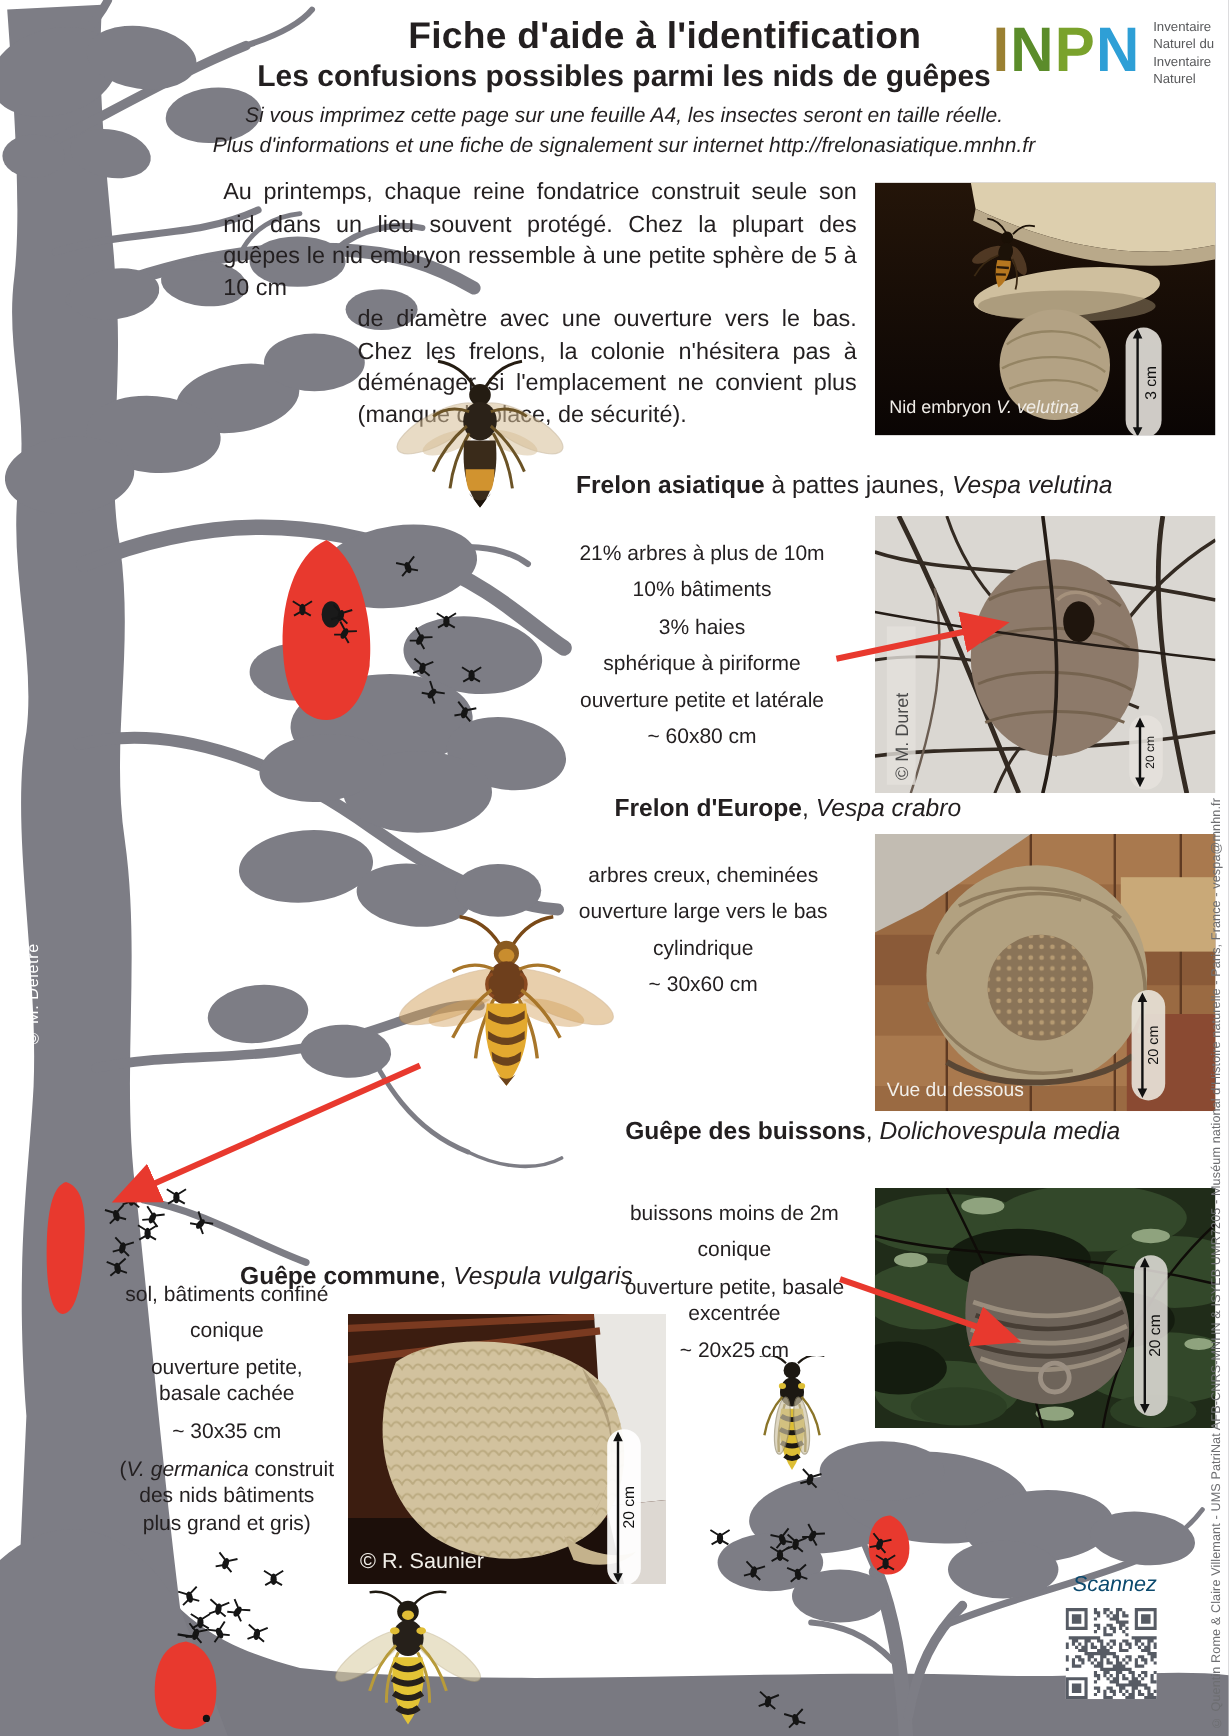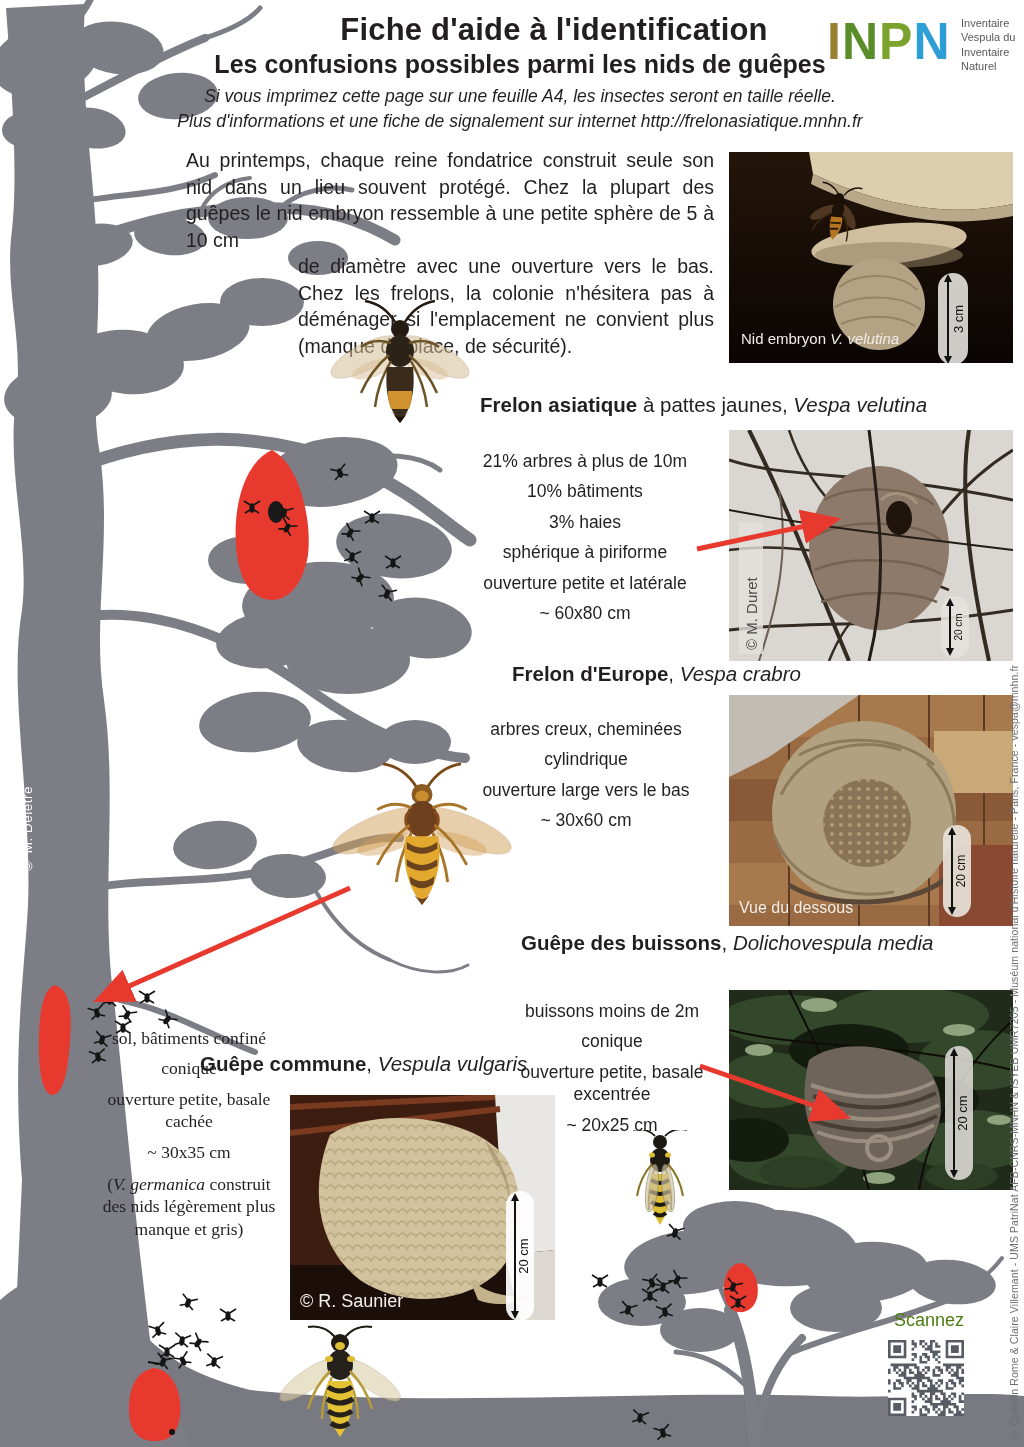--- a/index.html
+++ b/index.html
@@ -24,29 +24,29 @@
   .sp-head{font-size:20.5px;white-space:nowrap;}
   .sp-head b{font-weight:bold;} .sp-head i{text-align:center;}
   #sh1{left:480px;top:393px;} #sh2{left:512px;top:662px;}
   #sh3{left:521px;top:931px;} #sh4{left:200px;top:1052px;}
   
   .traits{text-align:center;font-size:17.5px;line-height:1.28;}
   .traits div{margin-bottom:8px;}
   #t1{left:450px;top:450px;width:270px;}
   #t2{left:452px;top:718px;width:268px;}
   #t3{left:487px;top:1000px;width:250px;}
-  #t4{left:98px;top:1027px;width:182px;font-family:Liberation Serif, serif;}
+  #t4{left:98px;top:1067px;width:182px;}
   #t4 .note4{margin-top:10px;}
   
   #credit-left{left:20px;top:786px;writing-mode:vertical-rl;transform:rotate(180deg);
                color:#ffffff;font-size:13.5px;letter-spacing:.5px;}
   #credit-right{right:4px;bottom:6px;writing-mode:vertical-rl;transform:rotate(180deg);
                 color:#6d6e71;font-size:10.5px;letter-spacing:.1px;}
   
-  #scan-label{left:886px;top:1310px;width:86px;text-align:center;color:#4d7c0f;font-size:18px;}
+  #scan-label{left:886px;top:1310px;width:86px;text-align:center;color:#0c4a6e;font-size:18px;font-style:italic;}
   #qr{left:888px;top:1340px;}
   
   .photo{overflow:hidden;}
 </style>
 </head>
 <body>
 
 <div id="page">
 
   <svg class="abs" style="left:0;top:0" width="1024" height="1447" viewBox="0 0 1024 1447">
@@ -179,21 +179,21 @@
 
   <div class="abs" id="title">Fiche d'aide à l'identification</div>
   <div class="abs" id="subtitle">Les confusions possibles parmi les nids de guêpes</div>
   <div class="abs note" id="note1">Si vous imprimez cette page sur une feuille A4, les insectes seront en taille réelle.</div>
   <div class="abs note" id="note2">Plus d'informations et une fiche de signalement sur internet http://frelonasiatique.mnhn.fr</div>
 
   <div class="abs" id="logo">
     <div class="letters"><span style="color:#9a8032">I</span><span style="color:#5b8c2a">N</span><span style="color:#7aa22c">P</span><span style="color:#2e9fd6">N</span></div>
     <div class="cap">
       <div>Inventaire</div>
-      <div>Vespula du</div>
+      <div>Naturel du</div>
       <div>Inventaire</div>
       <div>Naturel</div>
     </div>
   </div>
 
   <div class="abs" id="intro">
     <div class="p1">Au printemps, chaque reine fondatrice construit seule son nid dans un lieu souvent protégé. Chez la plupart des guêpes le nid embryon ressemble à une petite sphère de 5 à 10 cm</div>
     <div class="p2">de diamètre avec une ouverture vers le bas. Chez les frelons, la colonie n'hésitera pas à déménager si l'emplacement ne convient plus (manque de place, de sécurité).</div>
   </div>
 
@@ -482,36 +482,36 @@
   <div class="abs traits" id="t1">
     <div>21% arbres à plus de 10m</div>
     <div>10% bâtiments</div>
     <div>3% haies</div>
     <div>sphérique à piriforme</div>
     <div>ouverture petite et latérale</div>
     <div>~ 60x80 cm</div>
   </div>
   <div class="abs traits" id="t2">
     <div>arbres creux, cheminées</div>
+    <div>ouverture large vers le bas</div>
     <div>cylindrique</div>
-    <div>ouverture large vers le bas</div>
     <div>~ 30x60 cm</div>
   </div>
   <div class="abs traits" id="t3">
     <div>buissons moins de 2m</div>
     <div>conique</div>
     <div>ouverture petite, basale excentrée</div>
     <div>~ 20x25 cm</div>
   </div>
   <div class="abs traits" id="t4">
     <div>sol, bâtiments confiné</div>
     <div>conique</div>
     <div>ouverture petite, basale cachée</div>
     <div>~ 30x35 cm</div>
-    <div class="note4"><span>(</span><i>V. germanica</i><span> construit des nids légèrement plus manque et gris)</span></div>
+    <div class="note4"><span>(</span><i>V. germanica</i><span> construit des nids bâtiments plus grand et gris)</span></div>
   </div>
 
   <svg class="abs" style="left:0;top:0;pointer-events:none" width="1024" height="1447" viewBox="0 0 1024 1447">
     <defs>
       <marker id="ah" markerWidth="9" markerHeight="8" refX="6.5" refY="3.5" orient="auto">
         <path d="M0,0 L8,3.5 L0,7 Z" fill="#e8392e"></path>
       </marker>
     </defs>
     <line x1="697" y1="549" x2="834" y2="520" stroke="#e8392e" stroke-width="5" marker-end="url(#ah)"></line>
     <line x1="350" y1="888" x2="100" y2="999" stroke="#e8392e" stroke-width="5" marker-end="url(#ah)"></line>

